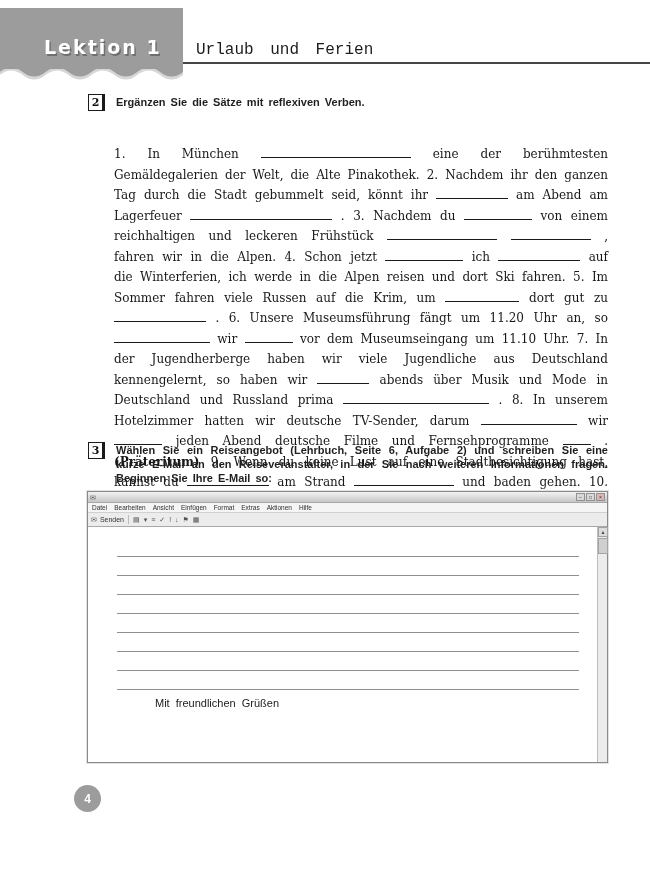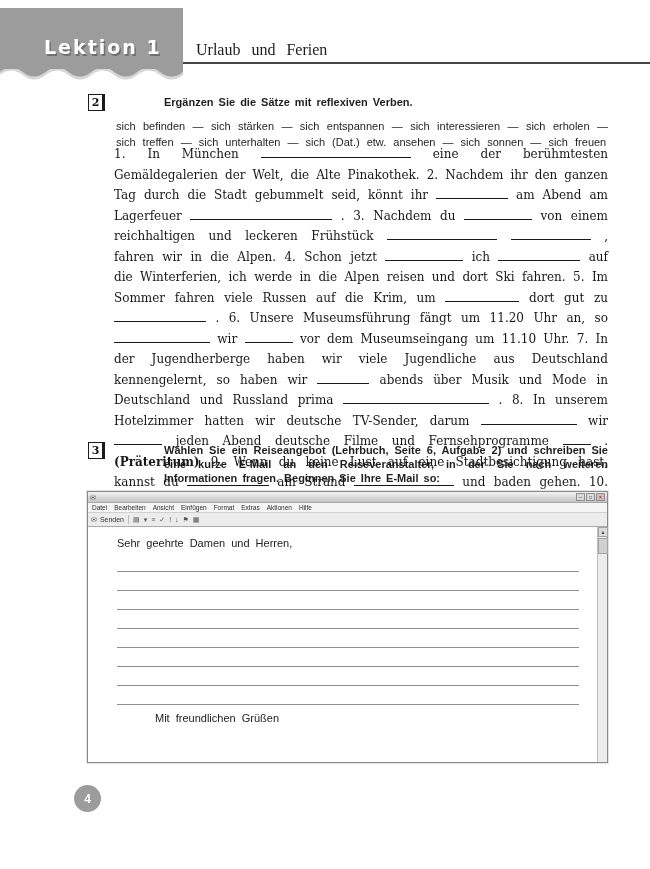--- a/index.html
+++ b/index.html
@@ -10,38 +10,38 @@
   }
 
   
   .lektion-box { position:absolute; left:0; top:8px; width:183px; height:62px; background:#9c9c9c; }
   .header-wave { position:absolute; left:0; top:66px; width:183px; height:22px; }
   .lektion-title {
     position:absolute; left:44px; top:36px; font-size:19px; font-weight:bold; color:#ffffff;
     letter-spacing:2px; text-shadow:1.5px 1.5px 0 #6f6f6f; font-family:"DejaVu Sans", sans-serif;
   }
   .chapter-title {
-    position:absolute; left:196px; top:41px; font-family:Liberation Serif, serif;
+    position:absolute; left:196px; top:41px; font-family:Liberation Mono, monospace;
     font-size:16px; color:#1c1c1c; word-spacing:7px;
   }
   .header-rule { position:absolute; left:183px; top:62px; width:467px; height:2px; background:#454545; }
 
   
   .task-row { position:absolute; left:88px; width:520px; display:flex; gap:11px; }
   .task2-row { top:94px; }
   .task3-row { top:442px; }
   .task-num {
     flex:0 0 auto; width:17px; height:17px; background:#ffffff;
     border:1.2px solid #1a1a1a; border-right-width:3px;
     display:flex; align-items:center; justify-content:center;
     font-family:"DejaVu Serif", serif; font-size:11px; font-weight:bold; color:#111;
   }
   .task-instruction {
     font-size:11px; font-weight:bold; color:#1f1f1f; line-height:14px;
-    text-align:justify; word-spacing:2px; padding-top:1px;margin-left:48px;
+    text-align:justify; word-spacing:2px; padding-top:1px;
   }
 
   .word-bank {
     position:absolute; left:116px; top:118px; width:492px;
     font-size:11px; color:#1f1f1f; line-height:16px; text-align:justify; word-spacing:4px;
   }
 
   .exercise {
     position:absolute; left:114px; top:144px; width:494px;
     font-family:"DejaVu Serif", serif; font-size:12px; color:#171717;
@@ -119,21 +119,20 @@
     </svg>
   </div>
   <div class="lektion-title">Lektion 1</div>
   <div class="chapter-title">Urlaub und Ferien</div>
   <div class="header-rule"></div>
 
   <div class="task-row task2-row">
     <div class="task-num">2</div>
     <div class="task-instruction">Ergänzen Sie die Sätze mit reflexiven Verben.</div>
   </div>
-  <div class="word-bank">sich befinden — sich stärken — sich entspannen — sich interessieren — sich erholen — sich treffen — sich unterhalten — sich (Dat.) etw. ansehen — sich sonnen — sich freuen</div>
   <div class="exercise"><span class="seg">1. In München</span> <span class="blank" style="width: 150px;"></span> <span class="seg">eine der berühmtesten Gemäldegalerien der Welt, die Alte Pinakothek. 2. Nachdem ihr den ganzen Tag durch die Stadt gebummelt seid, könnt ihr</span> <span class="blank" style="width: 72px;"></span> <span class="seg">am Abend am Lagerfeuer</span> <span class="blank" style="width: 142px;"></span> <span class="seg">. 3. Nachdem du</span> <span class="blank" style="width: 68px;"></span> <span class="seg">von einem reichhaltigen und leckeren Frühstück</span> <span class="blank" style="width: 110px;"></span> <span class="blank" style="width: 80px;"></span> <span class="seg">, fahren wir in die Alpen. 4. Schon jetzt</span> <span class="blank" style="width: 78px;"></span> <span class="seg">ich</span> <span class="blank" style="width: 82px;"></span> <span class="seg">auf die Winterferien, ich werde in die Alpen reisen und dort Ski fahren. 5. Im Sommer fahren viele Russen auf die Krim, um</span> <span class="blank" style="width: 74px;"></span> <span class="seg">dort gut zu</span> <span class="blank" style="width: 92px;"></span> <span class="seg">. 6. Unsere Museumsführung fängt um 11.20 Uhr an, so</span> <span class="blank" style="width: 96px;"></span> <span class="seg">wir</span> <span class="blank" style="width: 48px;"></span> <span class="seg">vor dem Museumseingang um 11.10 Uhr. 7. In der Jugendherberge haben wir viele Jugendliche aus Deutschland kennengelernt, so haben wir</span> <span class="blank" style="width: 52px;"></span> <span class="seg">abends über Musik und Mode in Deutschland und Russland prima</span> <span class="blank" style="width: 146px;"></span> <span class="seg">. 8. In unserem Hotelzimmer hatten wir deutsche TV-Sender, darum</span> <span class="blank" style="width: 96px;"></span> <span class="seg">wir</span> <span class="blank" style="width: 48px;"></span> <span class="seg">jeden Abend deutsche Filme und Fernsehprogramme</span> <span class="blank" style="width: 28px;"></span> <span class="seg">.</span> <span class="seg bold">(Präteritum)</span> <span class="seg">9. Wenn du keine Lust auf eine Stadtbesichtigung hast, kannst du</span> <span class="blank" style="width: 82px;"></span> <span class="seg">am Strand</span> <span class="blank" style="width: 100px;"></span> <span class="seg">und baden gehen. 10. Weißt du vielleicht, ob</span> <span class="blank" style="width: 130px;"></span> <span class="seg">dein Schulfreund für moderne Kunst</span> <span class="blank" style="width: 148px;"></span> <span class="seg">?</span> </div>
 
   <div class="task-row task3-row">
     <div class="task-num">3</div>
     <div class="task-instruction">Wählen Sie ein Reiseangebot (Lehrbuch, Seite 6, Aufgabe 2) und schreiben Sie eine kurze E-Mail an den Reiseveranstalter, in der Sie nach weiteren Informationen fragen. Beginnen Sie Ihre E-Mail so:</div>
   </div>
 
   <div class="email-window">
     <div class="titlebar">
       <span class="titlebar-icon">✉</span>
@@ -166,21 +165,20 @@
           <span class="tb-icon">≡</span>
           <span class="tb-icon">✓</span>
           <span class="tb-icon">!</span>
           <span class="tb-icon">↓</span>
           <span class="tb-icon">⚑</span>
           <span class="tb-icon">▦</span>
         </span>
     </div>
     <div class="window-body">
       <div class="email-text">
-        <div>Sehr geehrte Damen und Herren,</div>
       </div>
       <div class="ruled-lines">
           <div class="ruled-line"></div>
           <div class="ruled-line"></div>
           <div class="ruled-line"></div>
           <div class="ruled-line"></div>
           <div class="ruled-line"></div>
           <div class="ruled-line"></div>
           <div class="ruled-line"></div>
           <div class="ruled-line"></div>

